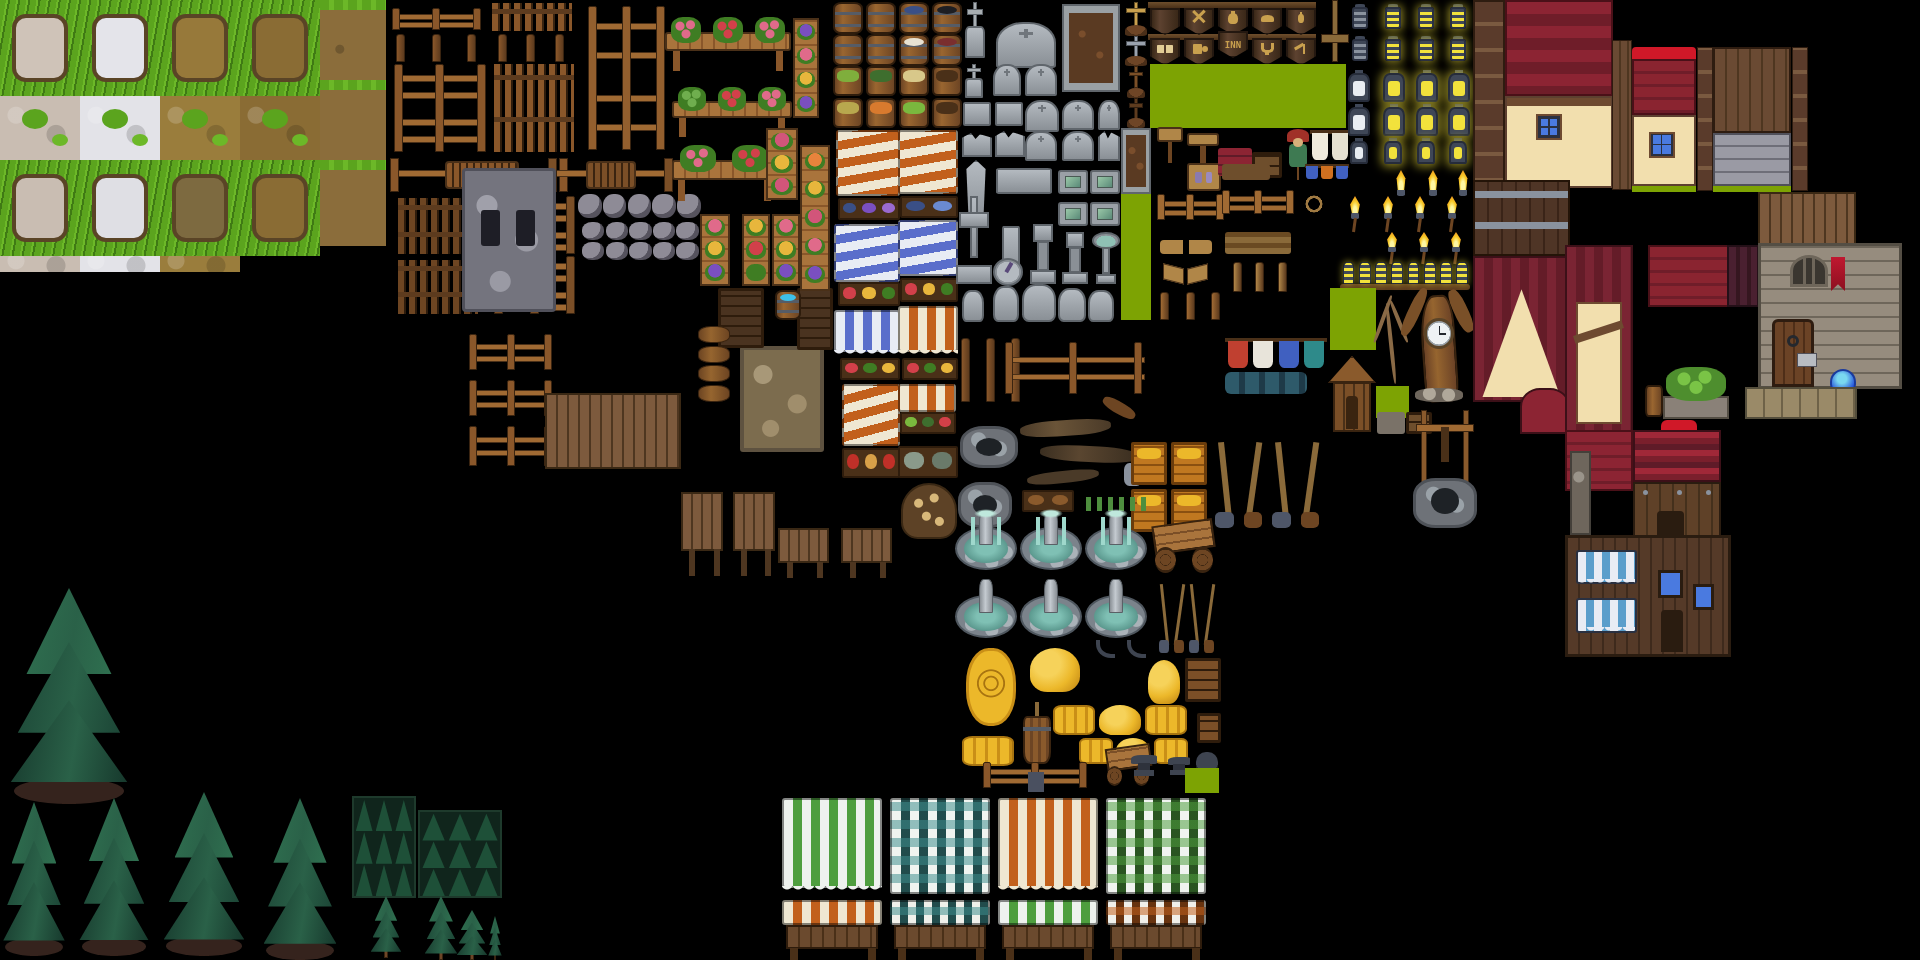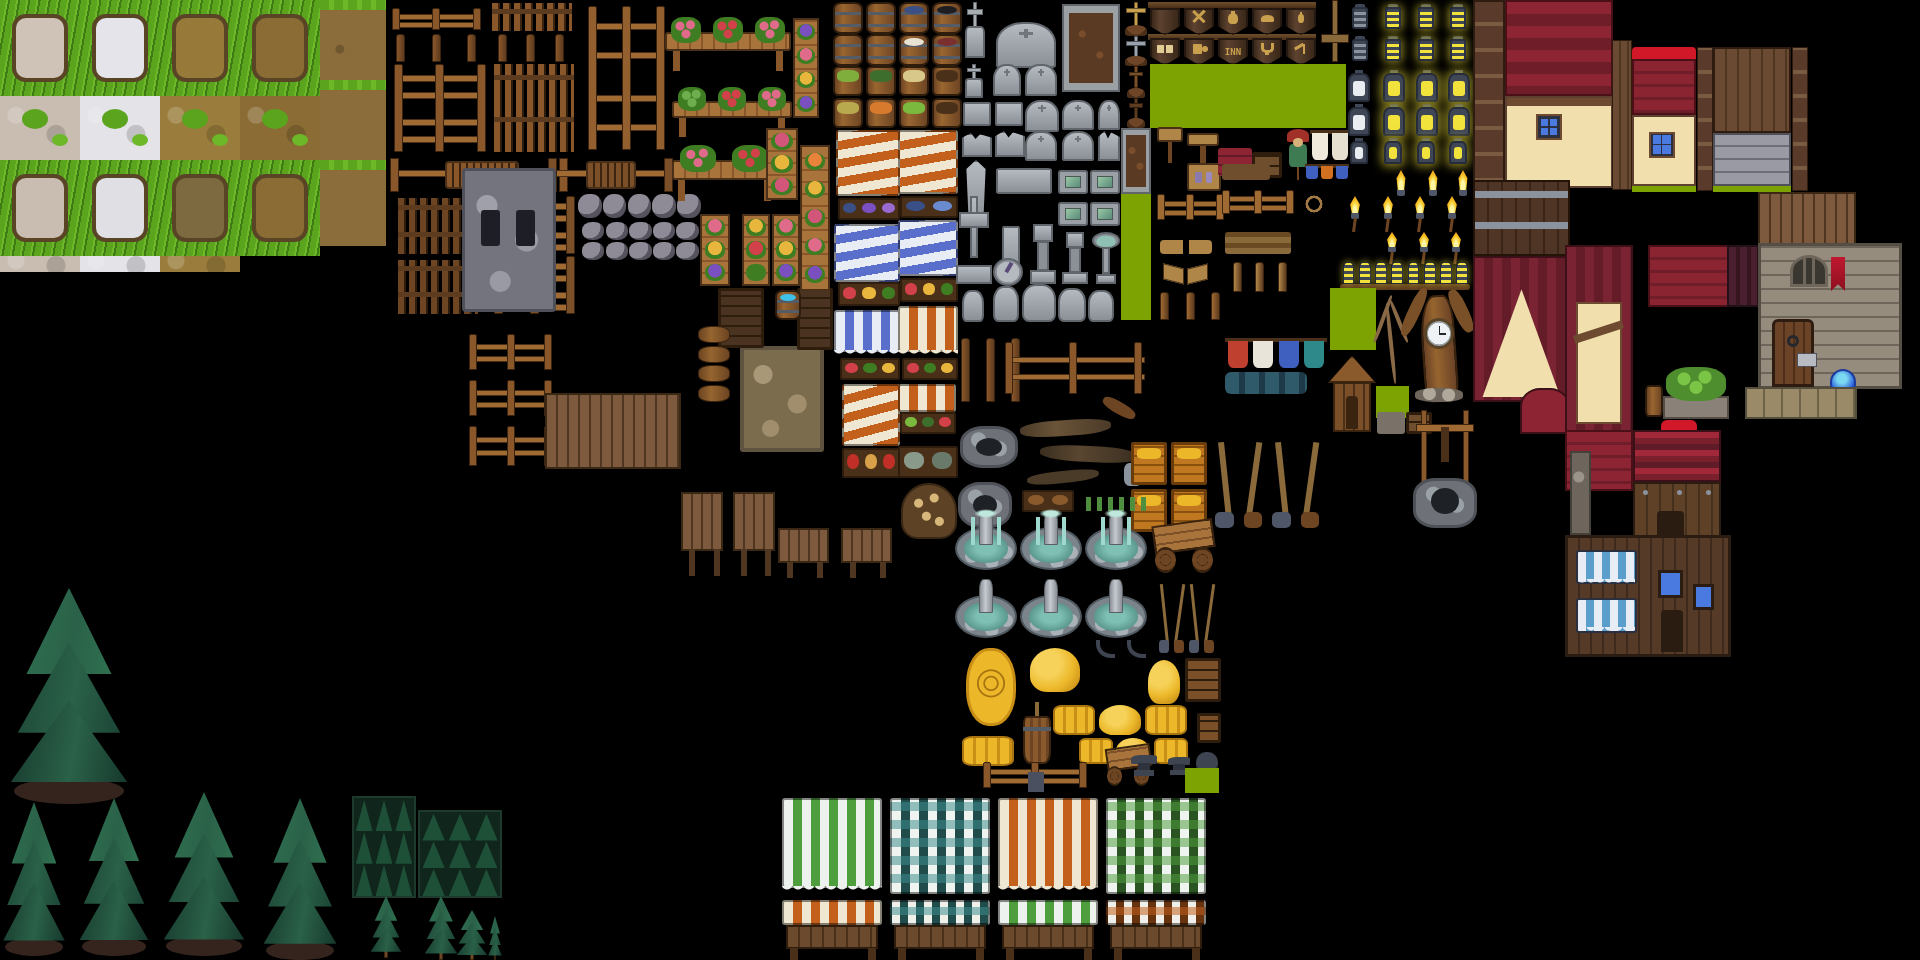--- a/index.html
+++ b/index.html
@@ -552,21 +552,21 @@
         <div style="left: 20%; top: 22%; width: 27%; height: 34%; background: rgb(226, 204, 150); border-radius: 10% 0px 0px 10%; position: absolute;"></div>
         <div style="left: 52%; top: 22%; width: 27%; height: 34%; background: rgb(226, 204, 150); border-radius: 0px 10% 10% 0px; position: absolute;"></div>
       </div>
     </div>
     <div class="sp" style="left: 1184px; top: 38px; width: 30px; height: 27px;">
       <div style="left: 0px; top: 0px; width: 100%; height: 100%; background: linear-gradient(90deg, rgb(58, 40, 24), rgb(93, 66, 48) 30%, rgb(58, 40, 24)); border: 2px solid rgb(36, 24, 16); position: absolute; clip-path: polygon(0px 0px, 100% 0px, 100% 68%, 50% 100%, 0px 68%);">
         <div style="left: 28%; top: 18%; width: 34%; height: 42%; background: rgb(201, 160, 78); border-radius: 10%; position: absolute;"></div>
         <div style="left: 62%; top: 26%; width: 14%; height: 22%; border: 3px solid rgb(201, 160, 78); border-radius: 50%; background: transparent; position: absolute;"></div>
       </div>
     </div>
-    <div class="sp" style="left: 1218px; top: 38px; width: 30px; height: 27px;">
+    <div class="sp" style="left: 1218px; top: 31px; width: 30px; height: 27px;">
       <div style="left: 0px; top: 0px; width: 100%; height: 100%; background: linear-gradient(90deg, rgb(58, 40, 24), rgb(93, 66, 48) 30%, rgb(58, 40, 24)); border: 2px solid rgb(36, 24, 16); position: absolute; clip-path: polygon(0px 0px, 100% 0px, 100% 68%, 50% 100%, 0px 68%);">
         <div class="glyph" style="font-size: 9px;">INN</div>
       </div>
     </div>
     <div class="sp" style="left: 1252px; top: 38px; width: 30px; height: 27px;">
       <div style="left: 0px; top: 0px; width: 100%; height: 100%; background: linear-gradient(90deg, rgb(58, 40, 24), rgb(93, 66, 48) 30%, rgb(58, 40, 24)); border: 2px solid rgb(36, 24, 16); position: absolute; clip-path: polygon(0px 0px, 100% 0px, 100% 68%, 50% 100%, 0px 68%);">
         <div style="left: 25%; top: 15%; width: 50%; height: 40%; border-top: none; border-right: 3px solid rgb(201, 160, 78); border-bottom: 3px solid rgb(201, 160, 78); border-left: 3px solid rgb(201, 160, 78); border-image: initial; border-radius: 0px 0px 50% 50%; background: transparent; position: absolute;"></div>
         <div style="left: 44%; top: 48%; width: 12%; height: 16%; background: rgb(201, 160, 78); position: absolute;"></div>
       </div>
     </div>

